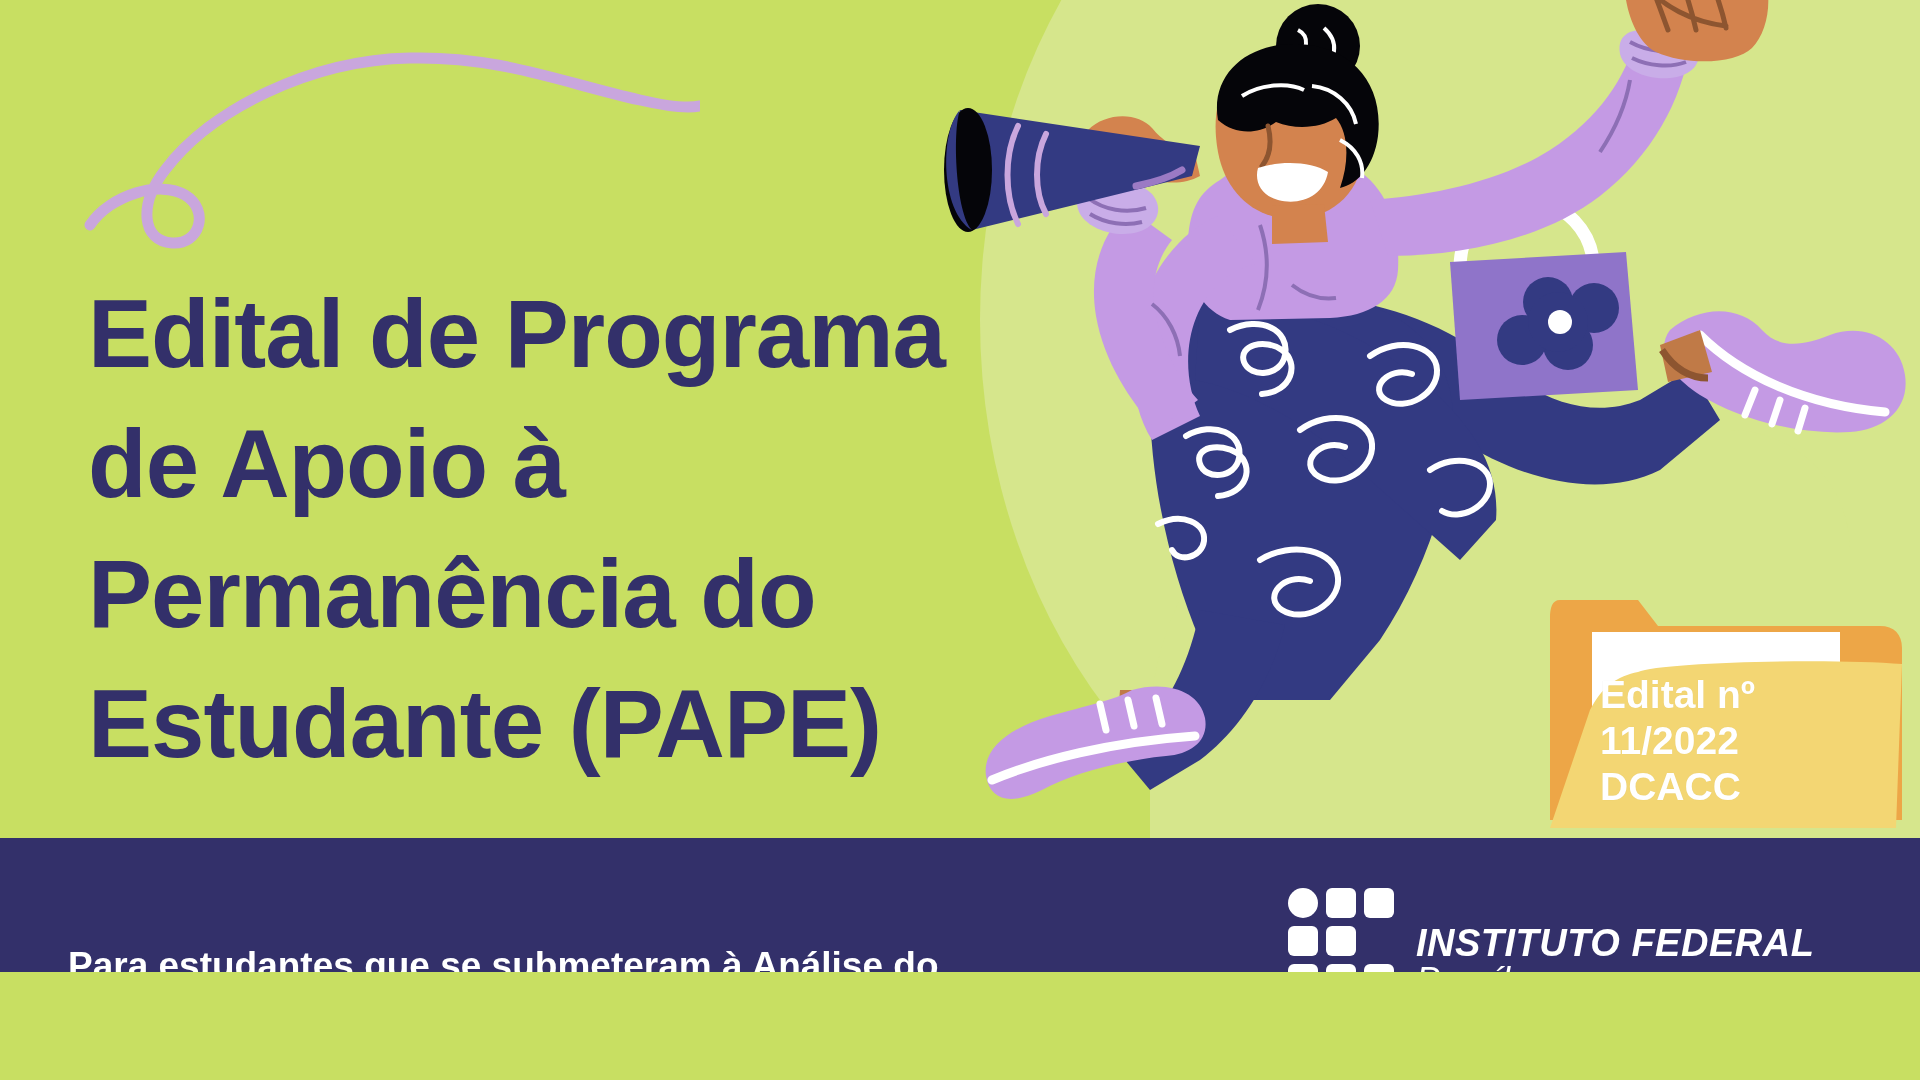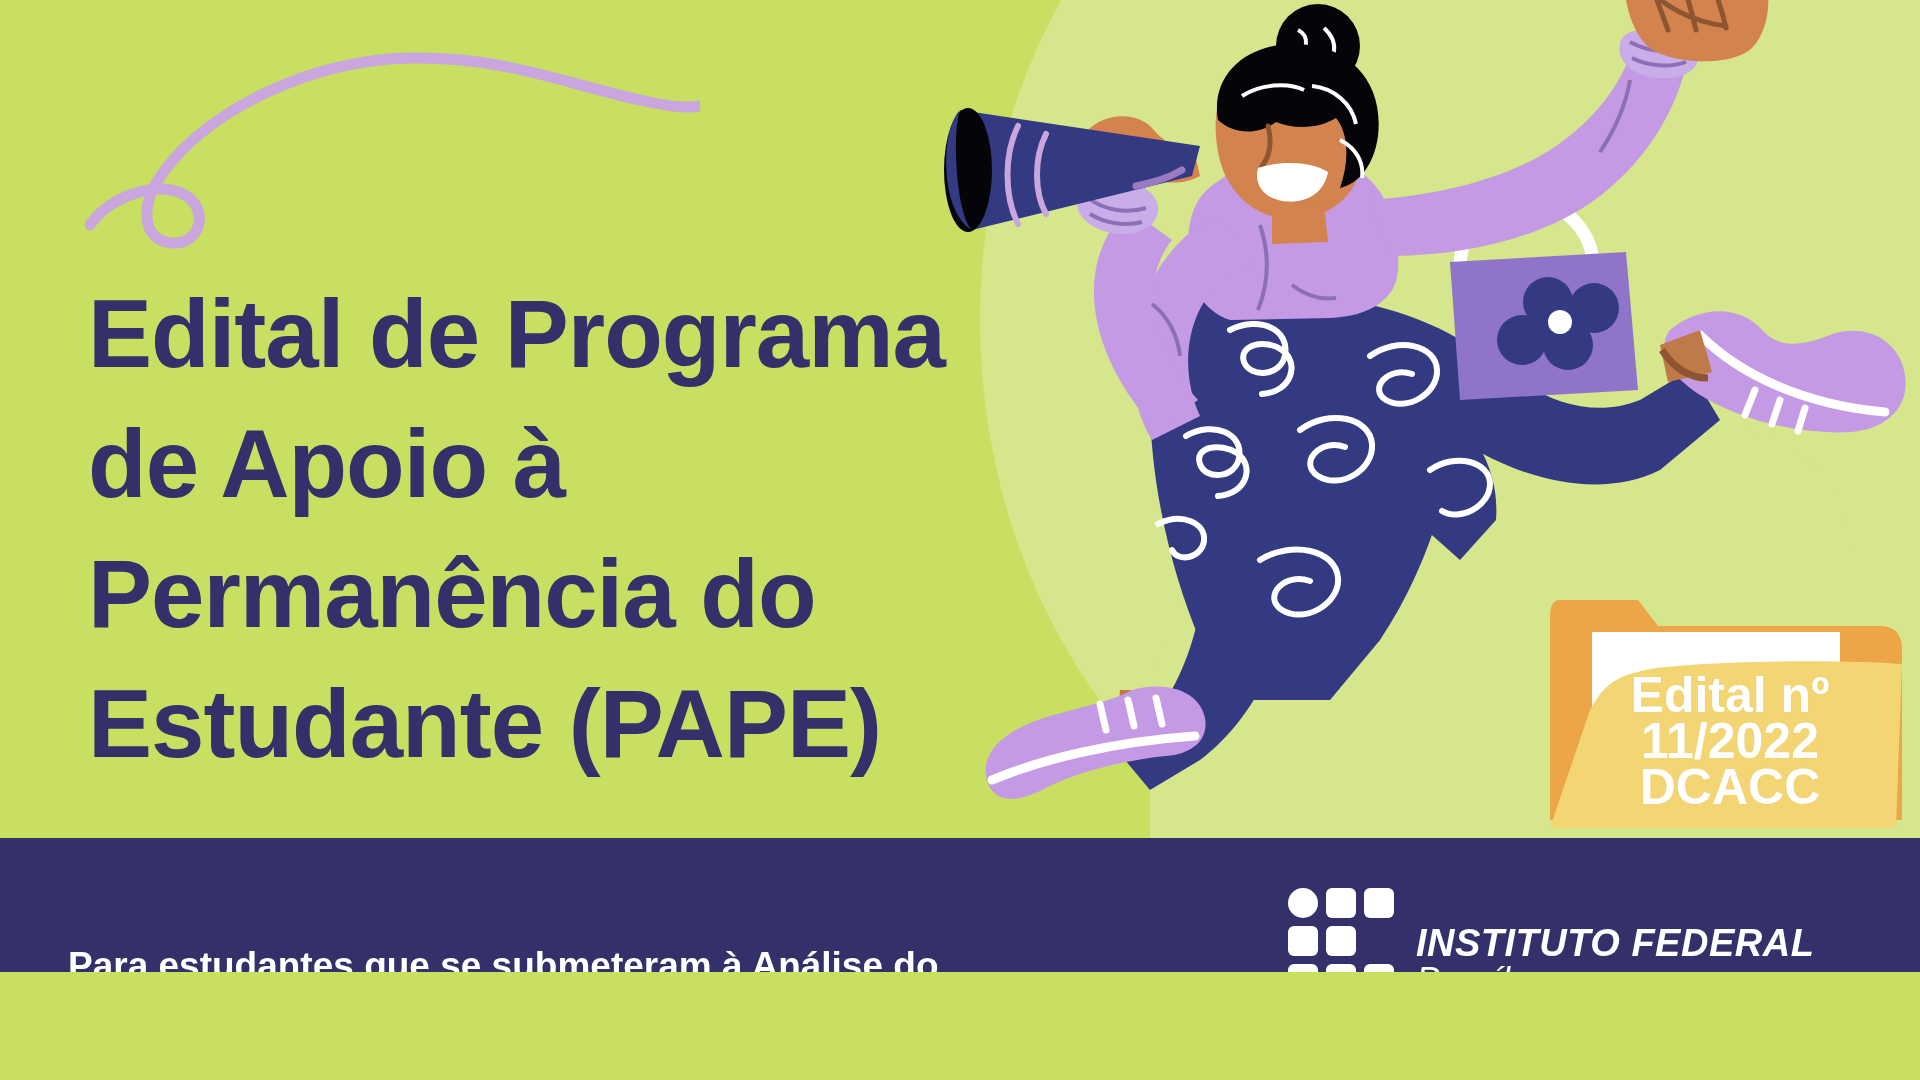--- a/index.html
+++ b/index.html
@@ -43,22 +43,22 @@
   .subtitle{
     position:absolute;left:60px;top:898px;width:1180px;
     color:#ffffff;font-size:37px;line-height:62px;font-weight:bold;
     white-space:pre-line;
     margin-left:8px;
   }
   
   .folder{position:absolute;left:1530px;top:570px;width:380px;height:270px;}
   .folder-label{
     position:absolute;left:1600px;top:672px;width:260px;
-    text-align:center;color:#ffffff;font-weight:bold;
-    font-size:50px;line-height:46px;white-space:pre-line;
+    color:#ffffff;font-weight:bold;
+    font-size:39px;line-height:46px;white-space:pre-line;
     text-shadow:0 0 1px rgba(0,0,0,.08);
   }
   
   .illus{position:absolute;left:900px;top:0px;width:1020px;height:880px;}
   
   .logo{
     position:absolute;left:1288px;top:888px;
     display:flex;align-items:center;gap:22px;
   }
   .logo-grid{

